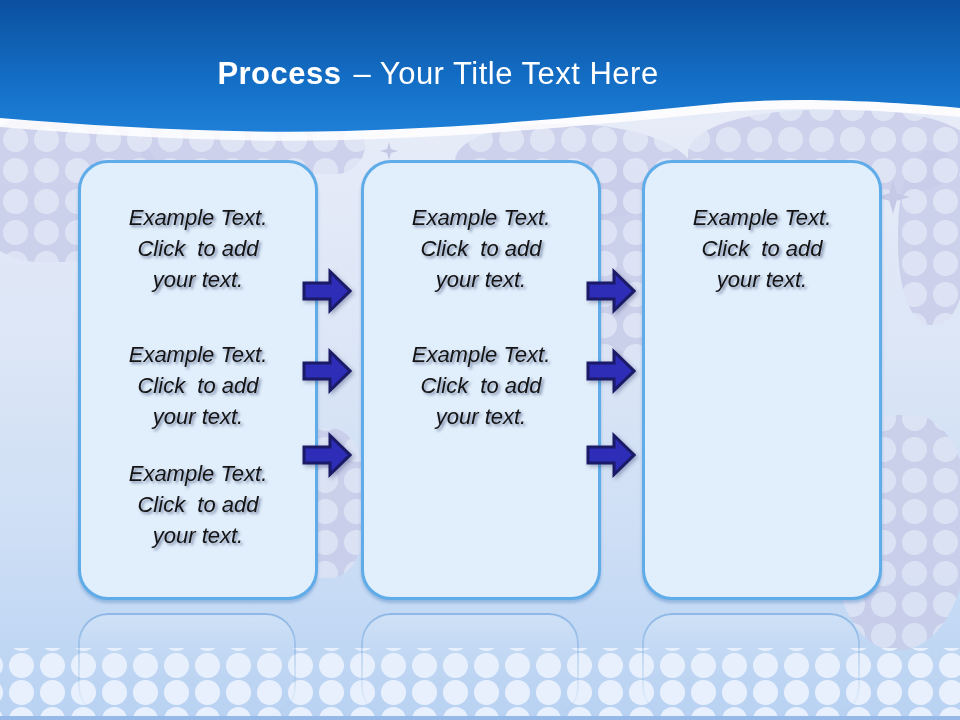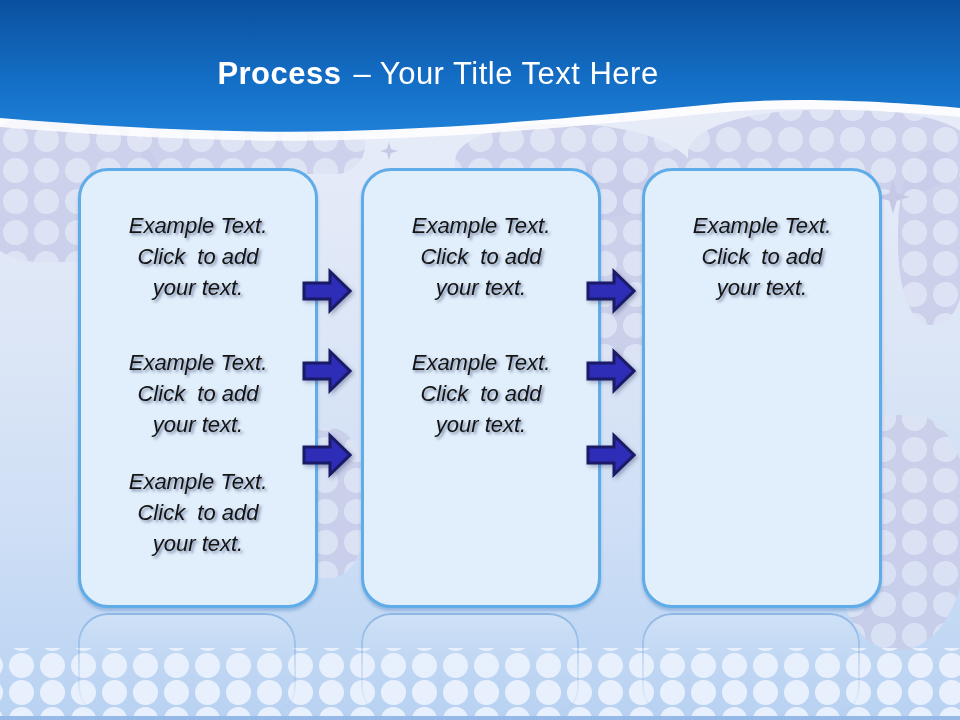--- a/index.html
+++ b/index.html
@@ -45,21 +45,21 @@
 
   
   .reflection{position:absolute;top:613px;width:218px;height:104px;box-sizing:border-box;
     border:2px solid rgba(90,150,215,.85);border-radius:30px;
     background:linear-gradient(180deg,rgba(235,244,252,.5),rgba(235,244,252,0) 70%);
     -webkit-mask-image:linear-gradient(180deg,rgba(0,0,0,.6) 0%,rgba(0,0,0,.3) 40%,rgba(0,0,0,.12) 75%,rgba(0,0,0,0) 100%);
     mask-image:linear-gradient(180deg,rgba(0,0,0,.6) 0%,rgba(0,0,0,.3) 40%,rgba(0,0,0,.12) 75%,rgba(0,0,0,0) 100%);}
   .r1{left:78px;}.r2{left:361px;}.r3{left:642px;}
 
   
-  .box{position:absolute;top:168px;width:240px;height:440px;box-sizing:border-box;
+  .box{position:absolute;top:160px;width:240px;height:440px;box-sizing:border-box;
     background:var(--box-fill,#e1eefb);border:3px solid var(--box-border,#5face8);border-radius:30px;
     box-shadow:0 3px 3px rgba(90,140,200,.45);}
   .box1{left:78px;}.box2{left:361px;}.box3{left:642px;}
   .tb{font-style:italic;font-size:22px;line-height:31px;color:var(--text-color,#141414);
     text-align:center;white-space:pre-wrap;margin:0 6px;
     text-shadow:2px 2px 3px rgba(110,125,160,.9);cursor:text;}
   .box .tb:nth-child(1){margin-top:39px;}
   .box .tb:nth-child(2){margin-top:44px;}
   .box .tb:nth-child(3){margin-top:26px;}
 

